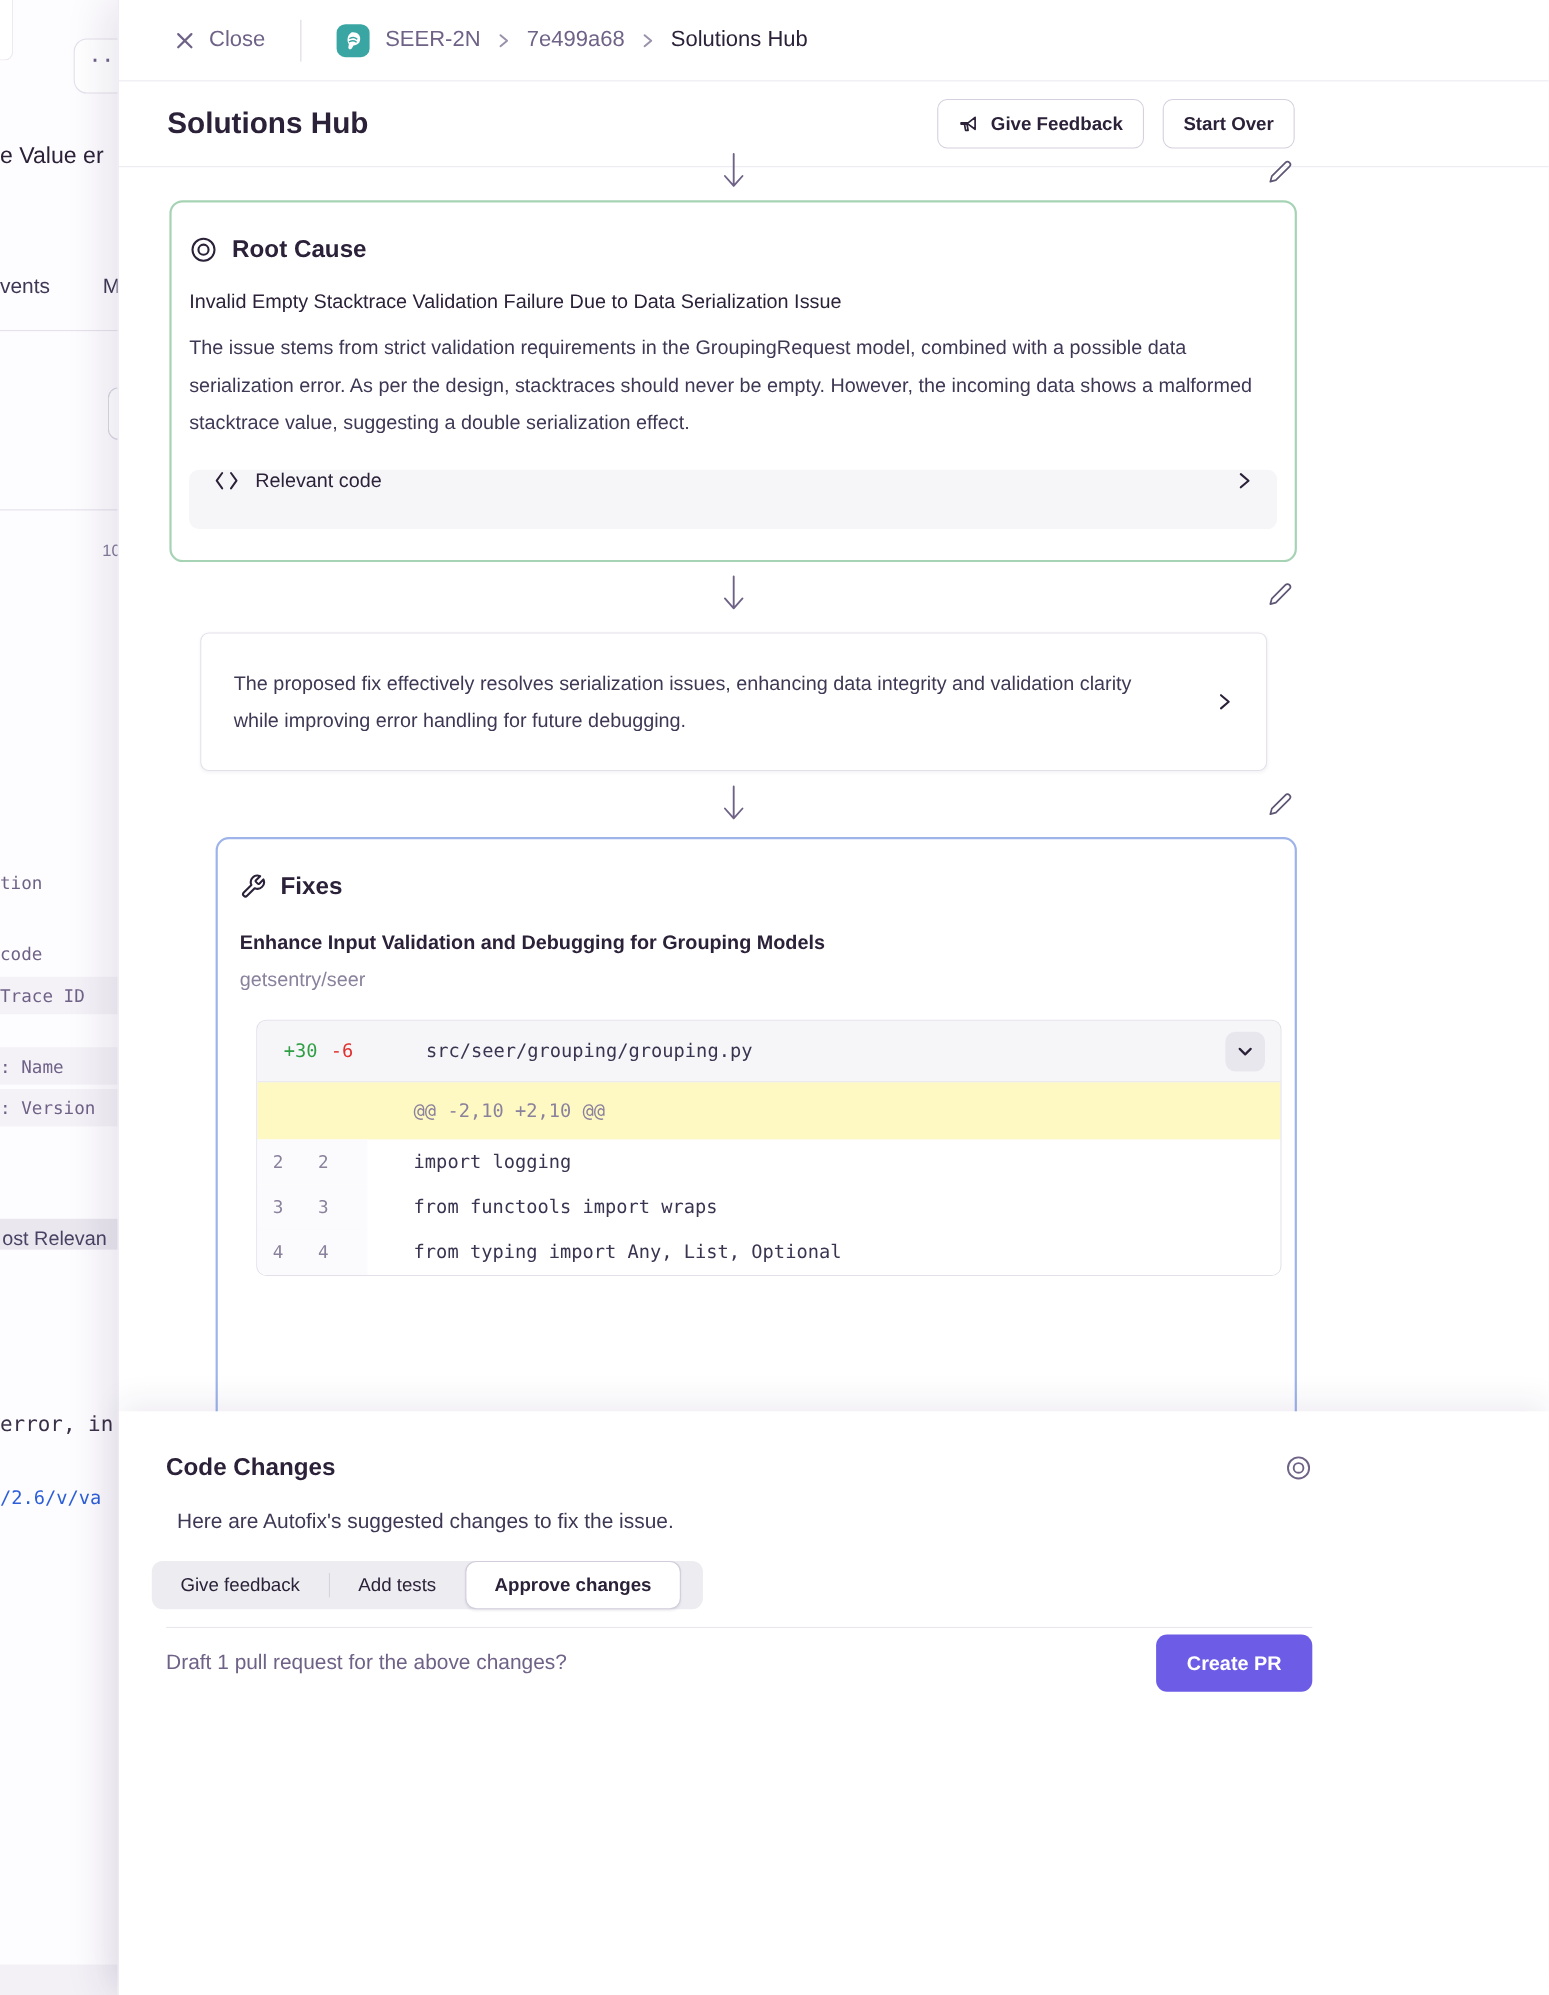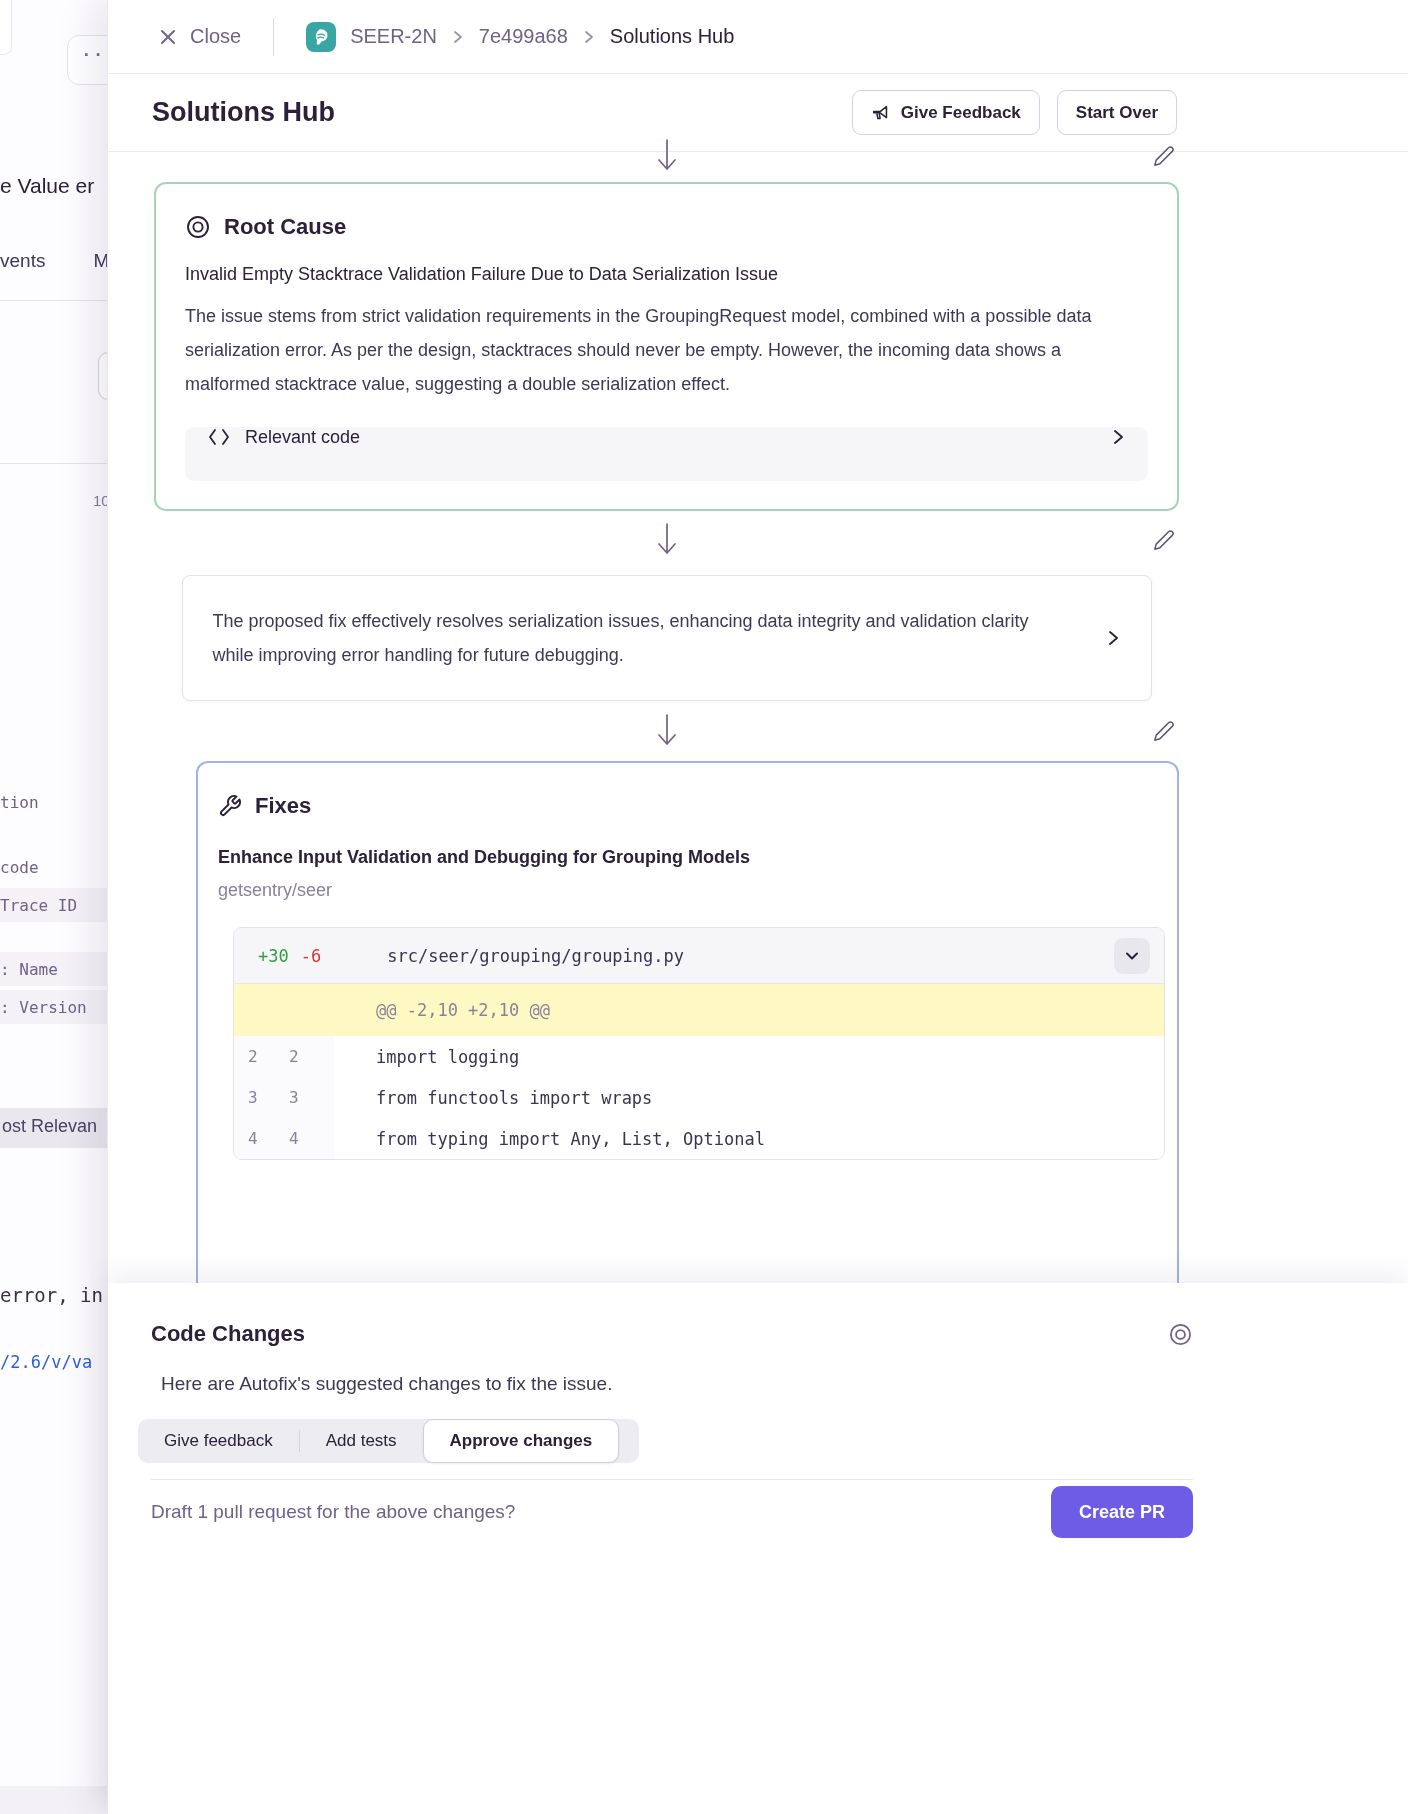--- a/index.html
+++ b/index.html
@@ -8,30 +8,30 @@
     font-family:"Liberation Sans","DejaVu Sans",sans-serif;
     background:#fdfcfe; color:#2b2138; position:relative;
   }
   .mono { font-family:"DejaVu Sans Mono","Liberation Mono",monospace; }
 
   
   .bg-frag { position:absolute; white-space:nowrap; }
   .bg-card-ellipsis { left:67px; top:35px; width:60px; height:50px; background:#fff;
     border:1px solid #e5e1ec; border-radius:12px; font-size:26px; color:#6f6287;
     padding:2px 0 0 14px; letter-spacing:3px; }
-  .bg-title { left:0; top:130px; font-size:21px; color:#2b2138;margin-top:44px; }
+  .bg-title { left:0; top:130px; font-size:21px; color:#2b2138; }
   .bg-tabs { left:0; top:250px; font-size:19px; color:#3f3854; display:flex; gap:48px; }
   .bg-divider1 { left:0; top:300px; width:108px; height:1px; background:#e6e2ec; position:absolute; }
   .bg-inputcorner { position:absolute; left:98px; top:352px; width:30px; height:48px;
     border:1px solid #d8d3e0; border-right:none; border-radius:10px 0 0 10px; background:#fff; }
   .bg-num { left:93px; top:492px; font-size:15px; color:#857b9b; }
   .bg-divider2 { left:0; top:463px; width:108px; height:1px; background:#e6e2ec; position:absolute; }
   .bg-band { position:absolute; left:0; width:108px; height:34px; background:#f4f2f7; }
   .bg-mono-sm { font-size:16px; color:#6f6287; }
-  .bg-chip { left:0; top:1108px; width:108px; height:40px; background:#eae7ef;
+  .bg-chip { left:0; top:1108px; width:108px; height:28px; background:#eae7ef;
     font-size:18px; color:#4a4262; padding:8px 0 0 2px; }
   .bg-code-dark { left:0; top:1284px; font-size:19px; color:#3a3148; }
   .bg-link { left:0; top:1352px; font-size:17px; color:#2c5fd8; }
   .bg-corner-top { position:absolute; left:0; top:0; width:12px; height:55px; background:#fff;
     border-right:1px solid #eae7ef; border-bottom:1px solid #eae7ef; border-radius:0 0 8px 0; }
   .bg-bottom-band { position:absolute; left:0; top:1786px; width:107px; height:28px; background:#f3f1f6; }
 
   
   .panel { position:absolute; left:107px; top:0; width:1301px; height:1814px;
     background:#fff; border-left:1px solid #ecE9f1; box-shadow:-12px 0 36px rgba(43,20,78,.10); }
@@ -57,21 +57,21 @@
   .hdr-btn + .hdr-btn { margin-left:17px; }
 
   
   .content { width:1025px; margin-left:46px; position:relative; }
   .flow-row { height:36px; display:flex; align-items:center; position:relative; }
   .flow-row .down-arrow { position:absolute; left:50%; transform:translateX(-50%); }
   .flow-row .pencil { position:absolute; right:4px; cursor:pointer; }
   .flow-row.first { margin-top:-16px; height:40px; }
 
   .card { border-radius:12px; background:#fff; }
-  .card.green { border:2px solid #a7d3b5; padding:30px 29px 28px; }
+  .card.green { border:2px solid #a7d3b5; padding:30px 16px 28px; }
   .card.blue  { border:2px solid #9db3ea; padding:30px 20px 28px; min-height:610px;margin-left:42px; }
   .card-head { display:flex; align-items:center; gap:13px; }
   .card-head .title { font-size:22px; font-weight:700; color:#2b2138; }
   .rc-title { margin-top:24px; font-size:18px; font-weight:400; color:#2b2138; }
   .rc-body { margin-top:14px; font-size:18px; line-height:34px; color:#3f3854; max-width:975px; }
   .relevant-row { margin-top:26px; height:54px; background:#f6f5f8; border-radius:9px;
     display:flex; align-items:flex-start; padding:0 22px; cursor:pointer; }
   .relevant-row .label { font-size:18px; color:#2b2138; margin-left:14px; flex:1; }
 
   .insight-card { width:970px; margin:6px auto 0; border:1px solid #e3e0ea; border-radius:8px;

